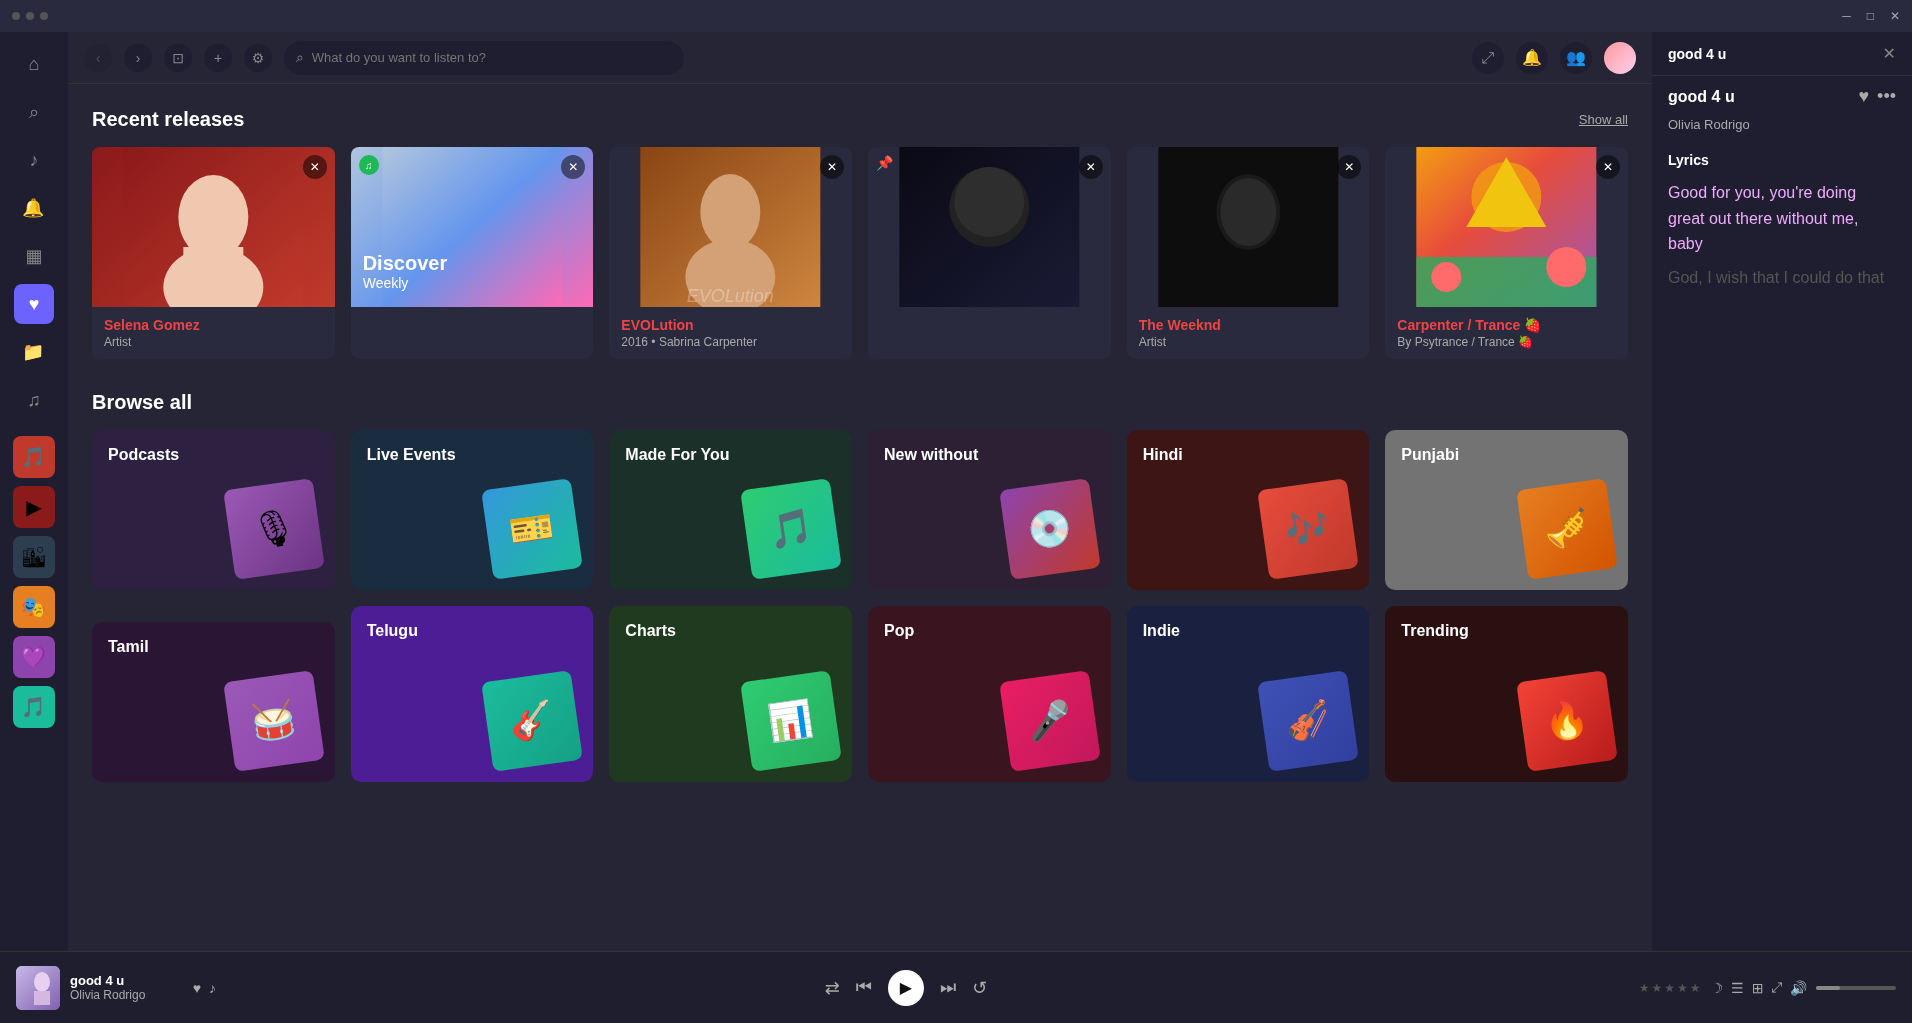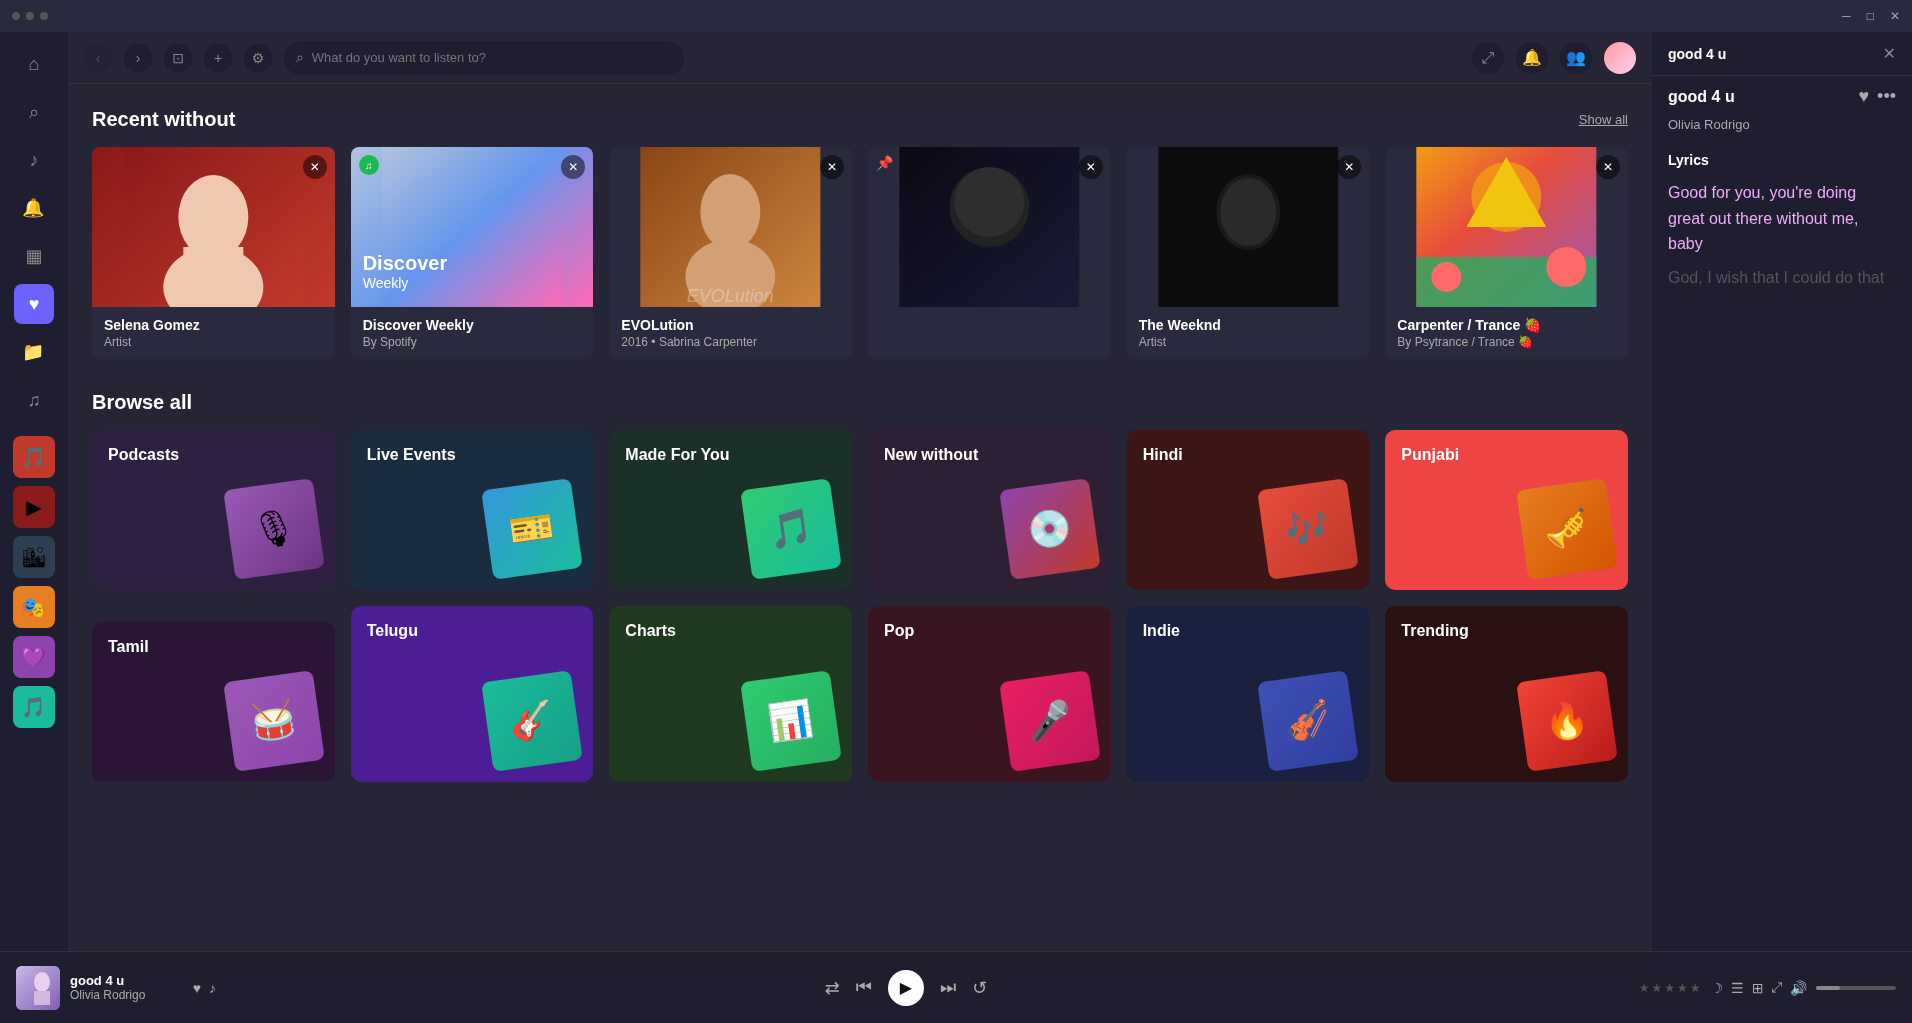--- a/index.html
+++ b/index.html
@@ -171,21 +171,21 @@
       background: #2a2a3e;
       border-radius: 8px;
       overflow: hidden;
       position: relative;
       cursor: pointer;
     }
     .recent-card-info {
       padding: 10px 12px;
     }
     .recent-card-title {
-      color: #ffffff;
+      color: #ef4444;
       font-size: 14px;
       font-weight: 600;
     }
     .recent-card-sub {
       color: #aaa;
       font-size: 12px;
       margin-top: 2px;
     }
     .close-btn {
       position: absolute;
@@ -381,21 +381,21 @@
       border-radius: 2px;
       width: 30%;
     }
 
     
     .card-podcasts { background: #2d2040; }
     .card-live { background: #1a2d40; }
     .card-made { background: #1a3028; }
     .card-newrel { background: #2d2035; }
     .card-hindi { background: #3d1515; }
-    .card-punjabi { background: #ef4444; justify-content: space-between; }
+    .card-punjabi { background: #737373; justify-content: space-between; }
     .card-tamil { background: #2a1535; margin-top: 16px; }
     .card-telugu { background: #4c1d95; }
     .card-charts { background: #203a20; }
     .card-pop { background: #3a1520; border-radius: 12px; }
     .card-indie { background: #1a2040; }
     .card-trending { background: #2a1010; }
 
     
     .rc-selena { background: linear-gradient(135deg, #8b1a1a, #c0392b); }
     .rc-discover { background: linear-gradient(135deg, #b0c4de, #6495ed, #ff69b4); }
@@ -500,21 +500,21 @@
         <div class="topnav-icon">⤢</div>
         <div class="topnav-icon">🔔</div>
         <div class="topnav-icon">👥</div>
         <div class="avatar"></div>
       </div>
     </div>
 
     <div class="main-scroll">
 
       <div class="section-header">
-        <span class="section-title">Recent without</span>
+        <span class="section-title">Recent releases</span>
         <button class="show-all-btn">Show all</button>
       </div>
 
       <div class="recent-searches-grid">
 
         <div class="recent-card">
           <div class="recent-card-art rc-selena">
             <svg width="100%" height="160" viewBox="0 0 180 160" xmlns="http://www.w3.org/2000/svg">
               <defs>
                   <linearGradient id="sg" x1="0%" y1="0%" x2="100%" y2="100%">
@@ -546,24 +546,20 @@
                   </linearGradient>
                 </defs>
               <rect width="180" height="160" fill="url(#dg)"></rect>
             </svg>
             <div style="position:absolute;bottom:16px;left:12px;color:white;">
               <div style="font-size:20px;font-weight:700;">Discover</div>
               <div style="font-size:14px;">Weekly</div>
             </div>
             <div class="spotify-logo">♫</div>
           </div>
-          <div class="recent-card-info">
-            <div class="recent-card-title">Discover Weekly</div>
-            <div class="recent-card-sub">By Spotify</div>
-          </div>
           <button class="close-btn">✕</button>
         </div>
 
         <div class="recent-card">
           <div class="recent-card-art" style="height:160px;">
             <svg width="100%" height="160" viewBox="0 0 180 160" xmlns="http://www.w3.org/2000/svg">
               <defs>
                   <linearGradient id="eg" x1="0%" y1="0%" x2="100%" y2="100%">
                     <stop offset="0%" style="stop-color:#8b4513"></stop>
                     <stop offset="100%" style="stop-color:#cd853f"></stop>

